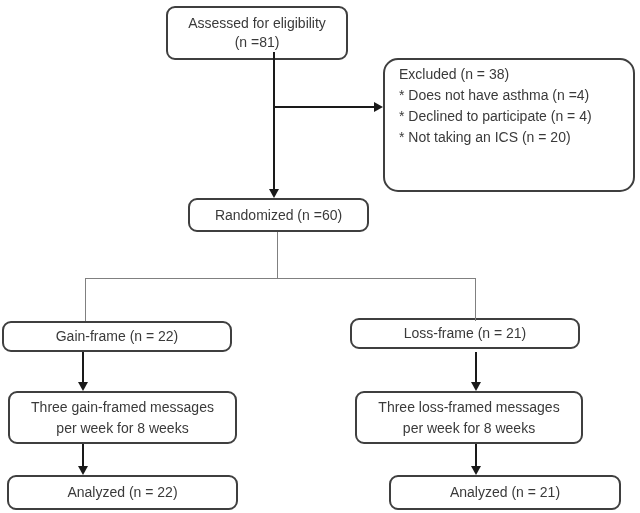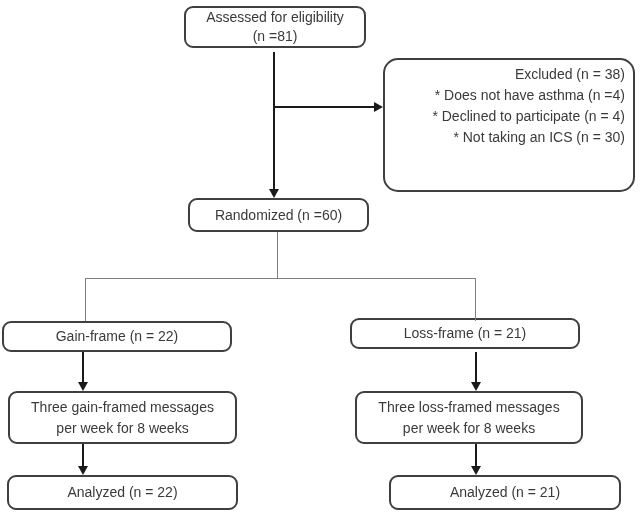--- a/index.html
+++ b/index.html
@@ -19,26 +19,26 @@
     background: var(--background, #ffffff);
     border: 2px solid var(--box-border, #3f3f3f);
     border-radius: 9px;
     display: flex;
     flex-direction: column;
     align-items: center;
     justify-content: center;
     text-align: center;
     line-height: 19px;
   }
-  .box.assessed   { left: 184px; top: 6px;   width: 182px; height: 42px; }
+  .box.assessed   { left: 166px; top: 6px;   width: 182px; height: 54px; }
   .box.excluded   {
     left: 383px; top: 58px; width: 252px; height: 134px;
     border-radius: 15px;
     justify-content: flex-start;
-    align-items: flex-end;
+    align-items: flex-start;
     text-align: left;
     padding: 4px 8px 6px 14px;
     line-height: 20px;
   }
   .excluded-title { text-align: center; }
   .excluded-item  { margin-top: 1px; }
   .box.randomized    { left: 188px; top: 198px; width: 181px; height: 34px; }
   .box.gain-frame    { left: 2px;   top: 321px; width: 230px; height: 31px; }
   .box.loss-frame    { left: 350px; top: 318px; width: 230px; height: 31px; }
   .box.gain-messages { left: 8px;   top: 391px; width: 229px; height: 53px; line-height: 21px; }
@@ -70,21 +70,21 @@
 
   <div class="box assessed">
     <div>Assessed for eligibility</div>
     <div>(n =81)</div>
   </div>
 
   <div class="box excluded">
     <div class="excluded-title">Excluded (n = 38)</div>
     <div class="excluded-item">* Does not have asthma (n =4)</div>
     <div class="excluded-item">* Declined to participate (n = 4)</div>
-    <div class="excluded-item">* Not taking an ICS (n = 30)</div>
+    <div class="excluded-item">* Not taking an ICS (n = 20)</div>
   </div>
 
   <div class="box randomized">
     <div>Randomized (n =60)</div>
   </div>
 
   <div class="box gain-frame">
     <div>Gain-frame (n = 22)</div>
   </div>
 

